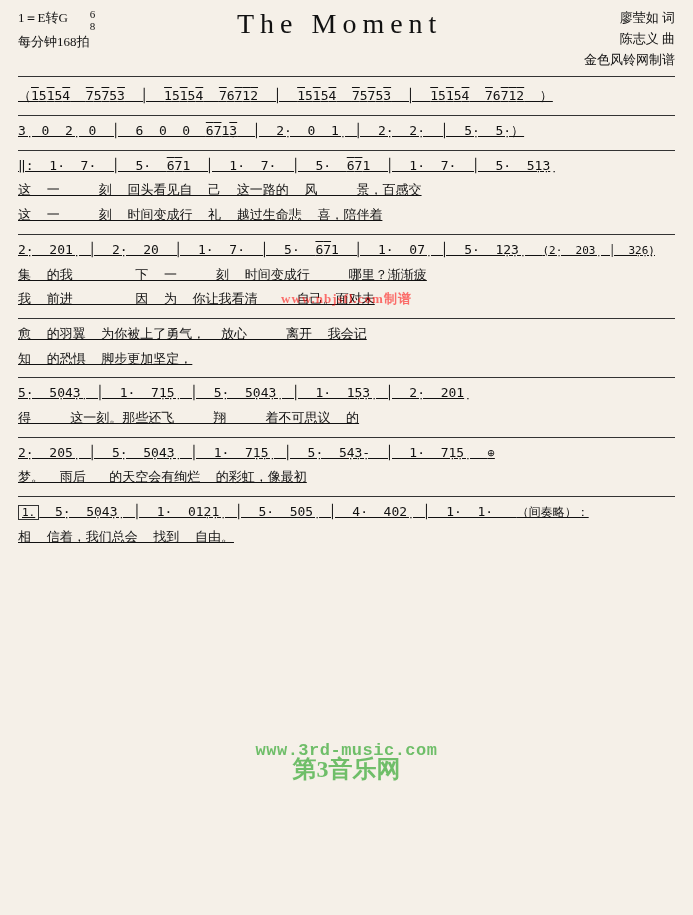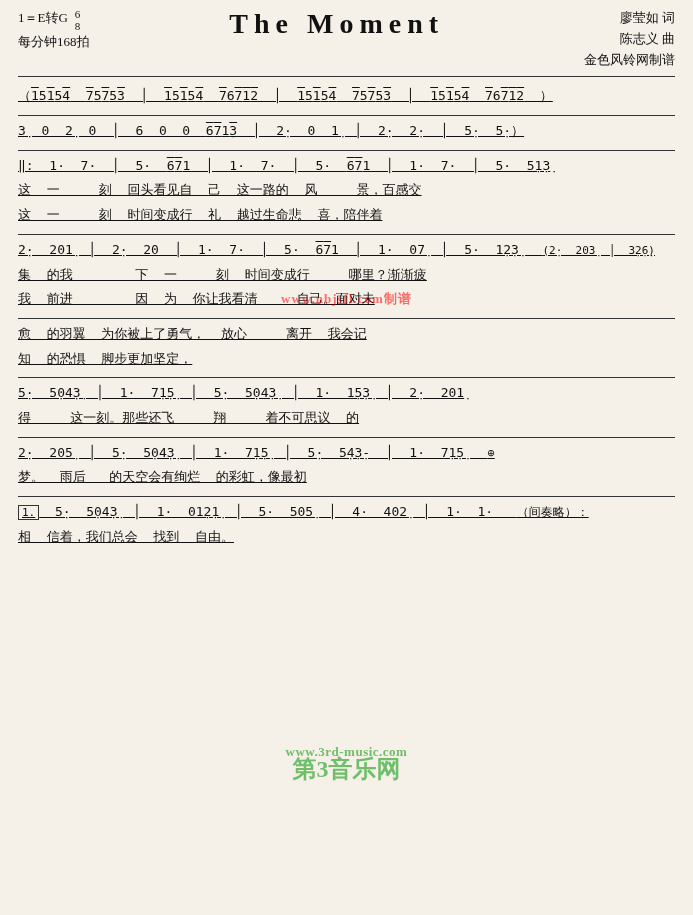--- a/index.html
+++ b/index.html
@@ -28,38 +28,38 @@
     .header-left {
       font-size: 13px;
       line-height: 1.5;
     }
     .header-center {
       text-align: center;
       flex: 1;
     }
     .header-center .title {
       font-size: 28px;
-      font-weight: bold;
+      font-weight: normal;
       letter-spacing: 6px;
       font-family: "Times New Roman", serif;
     }
     .header-center .subtitle {
       font-size: 13px;
       margin-top: 2px;
     }
     .header-right {
       font-size: 13px;
       text-align: right;
       line-height: 1.6;
     }
     .key-sig {
       font-size: 13px;
       display: flex;
       align-items: flex-start;
-      gap: 5px;
+      gap: 20px;
     }
     .key-sig .fraction {
       display: inline-flex;
       flex-direction: column;
       align-items: center;
       font-size: 11px;
       line-height: 1.1;
       margin-left: 2px;
     }
     
@@ -76,26 +76,27 @@
       pointer-events: none;
       z-index: 10;
       text-align: right;
     }
     .watermark-bottom {
       position: absolute;
       bottom: 155px;
       left: 50%;
       transform: translateX(-50%);
       color: rgba(0,150,0,0.55);
-      font-size: 13px;
+      font-size: 17px;
       font-weight: bold;
       white-space: nowrap;
       letter-spacing: 0.5px;
       pointer-events: none;
       z-index: 10;
+      font-family: Liberation Mono, monospace;
     }
     .watermark-bottom2 {
       position: absolute;
       bottom: 130px;
       left: 50%;
       transform: translateX(-50%);
       color: rgba(0,150,0,0.55);
       font-size: 24px;
       font-weight: bold;
       white-space: nowrap;

